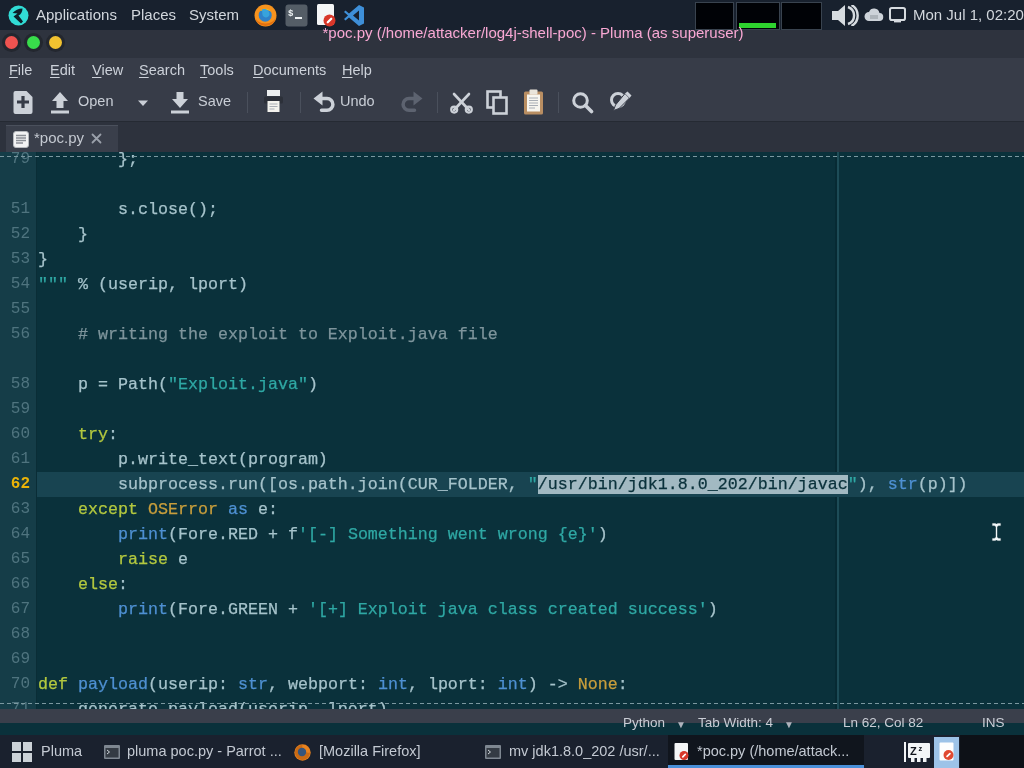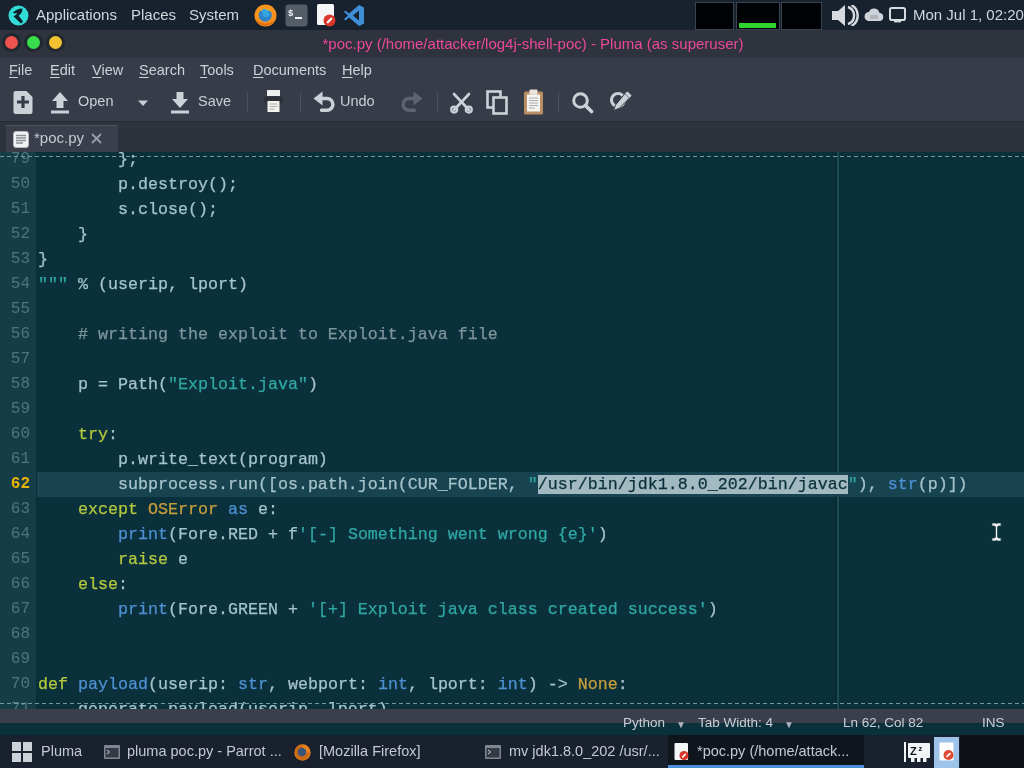--- a/index.html
+++ b/index.html
@@ -4,21 +4,21 @@
 <style>
 html,body{margin:0;padding:0;}
 body{width:1024px;height:768px;overflow:hidden;position:relative;
   font-family:"Liberation Sans",sans-serif;background:#0a313b;}
 .abs{position:absolute;}
 
 #toppanel{left:0;top:0;width:1024px;height:30px;background:#18212e;color:#d2d7dd;font-size:15px;}
 #toppanel .mi{position:absolute;top:6px;}
 
 #titlebar{left:0;top:30px;width:1024px;height:28px;background:#2e333e;}
-#title{position:absolute;top:35px;left:0;width:1024px;padding-left:42px;box-sizing:border-box;text-align:center;color:#ec4899;font-size:15px;}
+#title{position:absolute;top:24px;left:0;width:1024px;padding-left:42px;box-sizing:border-box;text-align:center;color:#f9a8d4;font-size:15px;}
 
 #menubar{left:0;top:58px;width:1024px;height:26px;background:#373c48;color:#ccd1d9;font-size:14.5px;}
 #menubar span.m{position:absolute;top:4px;}
 .u{text-decoration:underline;text-underline-offset:2px;}
 
 #toolbar{left:0;top:84px;width:1024px;height:37px;background:#373c48;border-bottom:1px solid #252a33;}
 .tt{position:absolute;color:#c9ced6;font-size:14.5px;top:93px;}
 .tsep{position:absolute;top:92px;width:1px;height:21px;background:#4a505c;}
 
 #tabbar{left:0;top:122px;width:1024px;height:30px;background:#2d323d;}
@@ -207,24 +207,20 @@
 </svg>
 
 <div id="editor" class="abs">
   <div id="gutter"></div>
   <div class="abs" style="left:835px;top:0;width:2px;height:557px;background:#072a33;"></div>
   <div class="abs" style="left:837px;top:0;width:2px;height:557px;background:#1d4c57;"></div>
   <div class="row" style="top:-5.5px;">
       <span class="ln">79</span>
       <span class="code">        };</span>
     </div>
-  <div class="row" style="top:19.5px;">
-      <span class="ln">50</span>
-      <span class="code">        p.destroy();</span>
-    </div>
   <div class="row" style="top:44.5px;">
       <span class="ln">51</span>
       <span class="code">        s.close();</span>
     </div>
   <div class="row" style="top:69.5px;">
       <span class="ln">52</span>
       <span class="code">    }</span>
     </div>
   <div class="row" style="top:94.5px;">
       <span class="ln">53</span>
@@ -233,23 +229,20 @@
   <div class="row" style="top:119.5px;">
       <span class="ln">54</span>
       <span class="code"><span class="s">"""</span> % (userip, lport)</span>
     </div>
   <div class="row" style="top:144.5px;">
       <span class="ln">55</span>
     </div>
   <div class="row" style="top:169.5px;">
       <span class="ln">56</span>
       <span class="code"><span class="c">    # writing the exploit to Exploit.java file</span></span>
-    </div>
-  <div class="row" style="top:194.5px;">
-      <span class="ln">57</span>
     </div>
   <div class="row" style="top:219.5px;">
       <span class="ln">58</span>
       <span class="code">    p = Path(<span class="s">"Exploit.java"</span>)</span>
     </div>
   <div class="row" style="top:244.5px;">
       <span class="ln">59</span>
     </div>
   <div class="row" style="top:269.5px;">
       <span class="ln">60</span>

